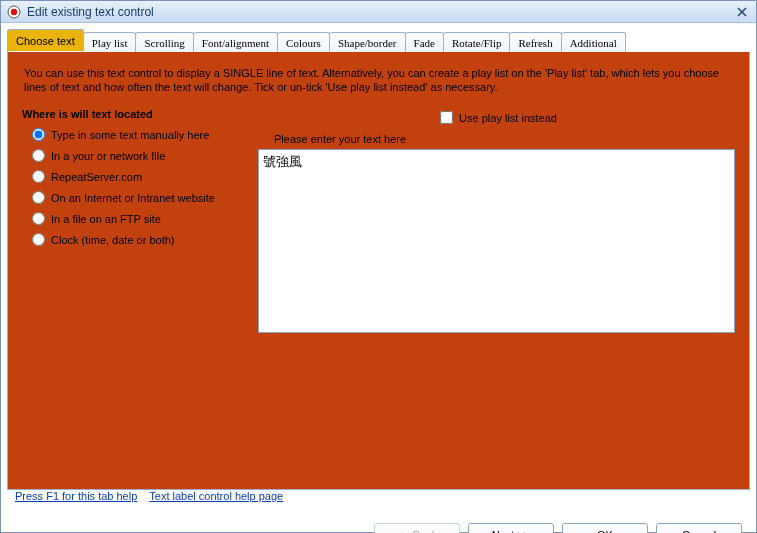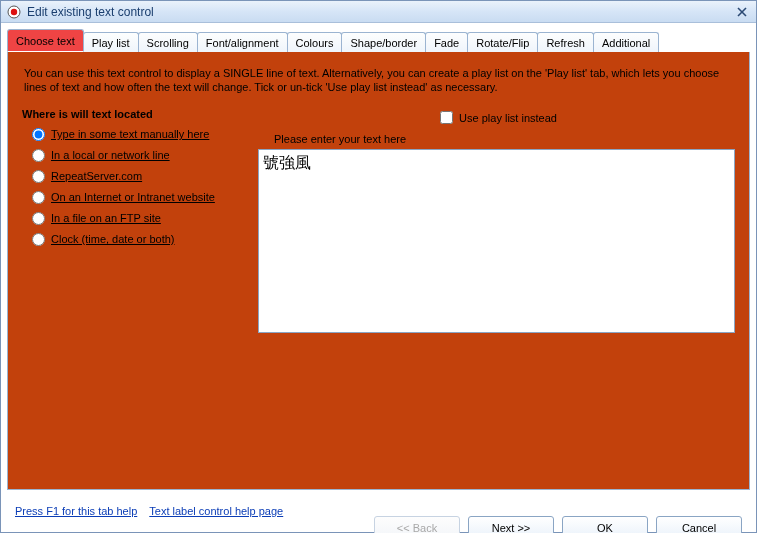--- a/index.html
+++ b/index.html
@@ -44,23 +44,23 @@
     padding: 3px 8px 3px 8px;
     margin-right: 0px;
     border-top-left-radius: 3px; border-top-right-radius: 3px;
     color: #000;
     cursor: pointer;
     font-size: 11px;
     line-height: 14px;
     position: relative;
     top: 1px;
   }
-  .tab + .tab { margin-left: -1px; }
+  .tab + .tab { margin-left: -1px; font-family: Liberation Serif, serif; }
   .tab.selected {
-    background: #ef4444;
+    background: #eab308;
     border-bottom: 1px solid #fff;
     z-index: 2;
     top: 0;
     padding-top: 4px;
   }
   .content {
     flex: 1;
     padding: 10px 14px 6px 14px;
     position: relative;
     background: #c2410c;
@@ -74,46 +74,45 @@
     line-height: 14px;
   }
   .main-row {
     display: flex;
     align-items: flex-start;
     gap: 16px;
   }
   .left-col { width: 220px; flex-shrink: 0; }
   .section-head { font-weight: bold; margin-bottom: 8px; }
   .radio-list label {
-    display: flex; align-items: flex-start;
+    display: flex; align-items: flex-end;
     margin-bottom: 8px;
     cursor: pointer;
-    text-decoration: underline;
   }
   .radio-list input { margin: 0 6px 0 10px; }
   .right-col { flex: 1; }
   .checkbox-row {
     display: flex; justify-content: center; align-items: center;
     margin-bottom: 6px;
   }
   .checkbox-row input { margin-right: 6px; }
   .field-label { margin-bottom: 4px; display: block; padding-left: 16px; }
   textarea.text-input {
     width: 100%; height: 184px;
     border: 1px solid #8aa5c4;
     resize: none;
     padding: 3px 4px;
     font-family: Tahoma, Arial, sans-serif;
-    font-size: 16px;
+    font-size: 13px;
     outline: none;
   }
 
   .footer {
     height: 42px;
-    display: flex; align-items: center;
+    display: flex; 
     padding: 0 14px;
     border-top: none;
   }
   .footer .links { flex: 1; display: flex; gap: 12px; }
   .footer .links a { color: #0b3db6; text-decoration: underline; cursor: pointer; }
   .footer .btns { display: flex; gap: 8px; }
   .btn {
     min-width: 86px; height: 24px;
     border: 1px solid #8aa5c4;
     border-radius: 3px;
@@ -172,21 +171,21 @@
     <div class="main-row">
       <div class="left-col">
         <div class="section-head">Where is will text located</div>
         <div class="radio-list">
           <label>
             <input type="radio" name="loc" checked="" style="">
             <span>Type in some text manually here</span>
           </label>
           <label>
             <input type="radio" name="loc" style="">
-            <span>In a local or network line</span>
+            <span>In a your or network file</span>
           </label>
           <label>
             <input type="radio" name="loc" style="">
             <span>RepeatServer.com</span>
           </label>
           <label>
             <input type="radio" name="loc" style="">
             <span>On an Internet or Intranet website</span>
           </label>
           <label>

